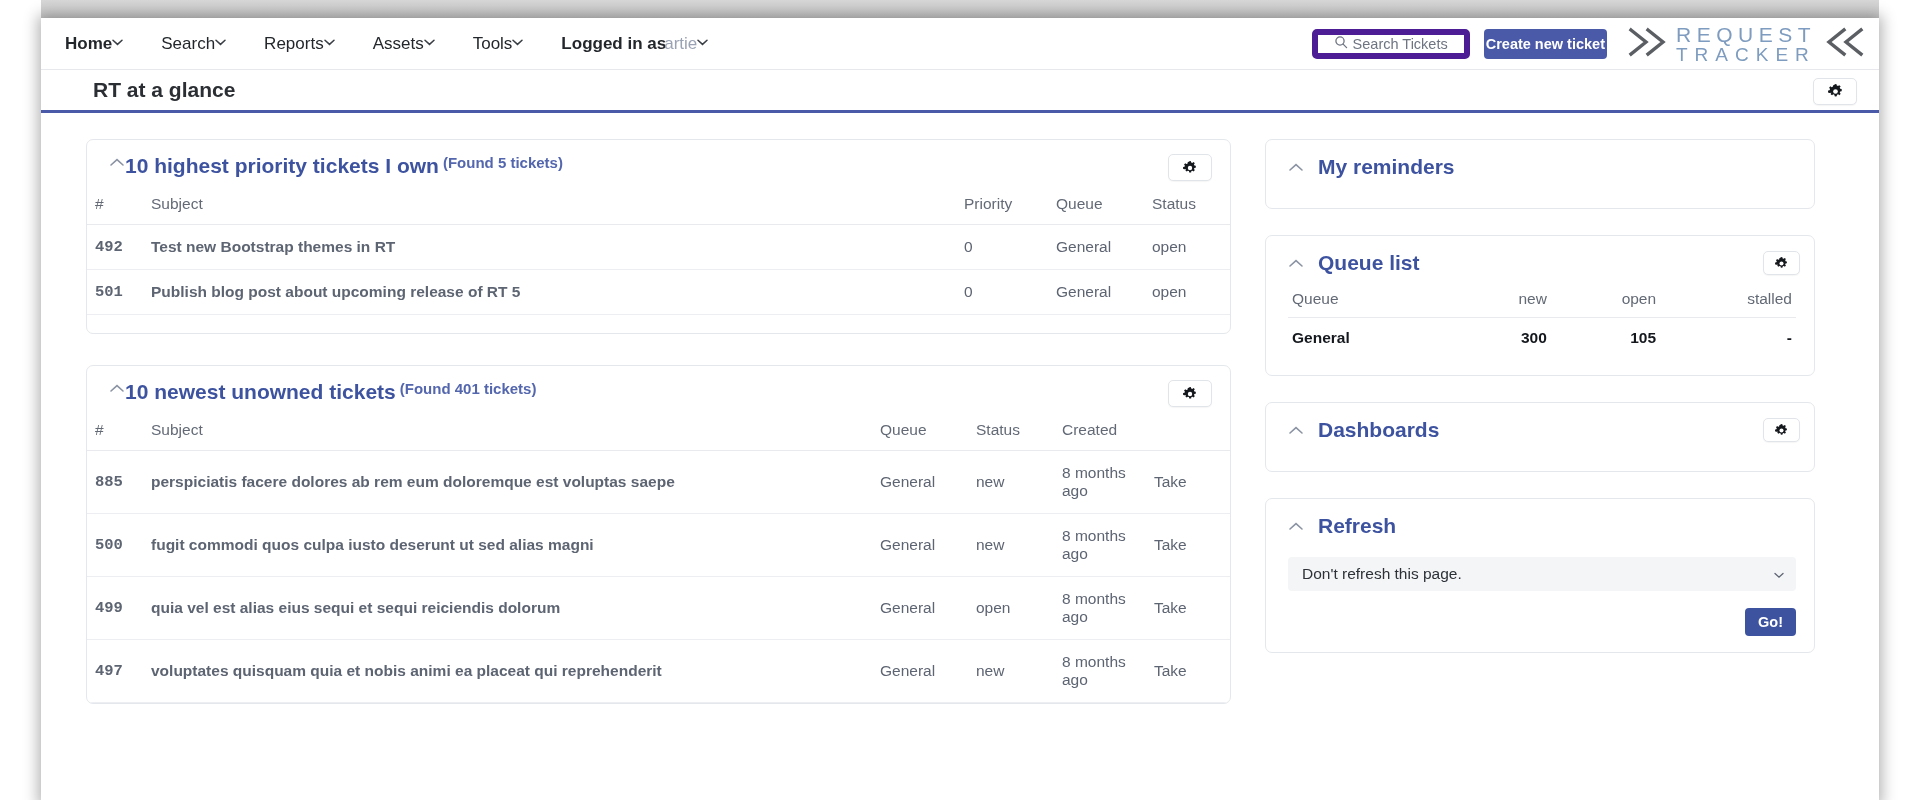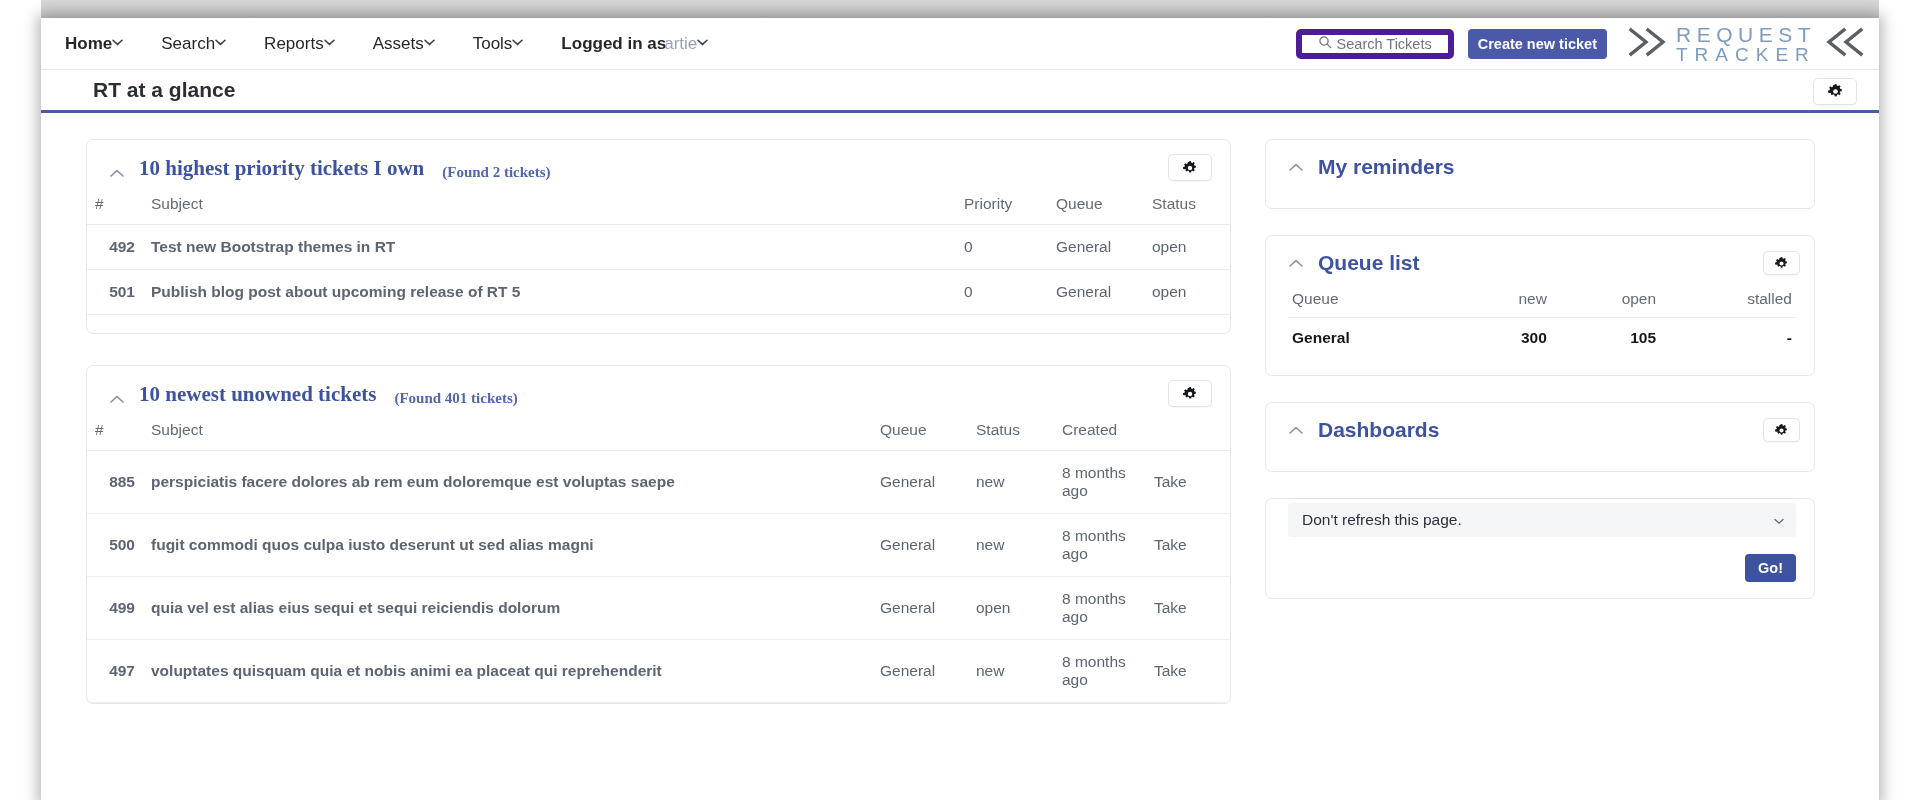--- a/index.html
+++ b/index.html
@@ -74,21 +74,21 @@
     cursor: text;
   }
   .btn-primary {
     background: #4a5aa8;
     color: #fff;
     font-weight: 700;
     font-size: 14.5px;
     border: none;
     border-radius: 4px;
     height: 30px;
-    padding: 0 10px;
+    padding: 0 2px;
     margin-left: 14px;
     cursor: pointer;
     white-space: nowrap;
     font-family: inherit;
   }
   .rt-logo {
     display: flex; align-items: center;
     margin-left: 20px;
     gap: 5px;
   }
@@ -141,24 +141,22 @@
   .col-right { width: 550px; flex: 0 0 550px; }
 
   .card {
     border: 1px solid #e4e7ec;
     border-radius: 7px;
     background: #fff;
     margin-bottom: 31px;
     overflow: hidden;
   }
   .card-head {
-    display: flex; align-items: flex-end;
+    display: flex; align-items: flex-start;
     padding: 14px 18px 11px 22px;
-    gap: 14px;
-    font-family: Liberation Serif, serif;
   }
   .collapse-caret {
     width: 16px; height: 16px; flex: 0 0 16px;
     cursor: pointer;
     display:flex; align-items:center; justify-content:center;
   }
   .card-title {
     font-size: 21px; font-weight: 700; color: #3d53a0;
     white-space: nowrap;
   }
@@ -182,21 +180,21 @@
     border-bottom: 1px solid #e8eaee;
     font-size: 15.5px;
   }
   table.rt td {
     padding: 13px 8px;
     border-bottom: 1px solid #eceef1;
     color: #5d6472;
     vertical-align: middle;
   }
   table.rt tr:last-child td { border-bottom: 1px solid #eceef1; }
-  td.num { font-weight: 700; color: #1e2227; text-align: right; width: 56px; padding-right: 14px;}
+  td.num { font-weight: 700; color: #1e2227; width: 56px; padding-right: 14px; font-family: Liberation Mono, monospace;}
   th.num { text-align: right; width: 56px; padding-right: 14px; color:#636a76;}
   td.subj { font-weight: 700; color: #1e2227; margin-left: 26px; }
   td.take { font-weight: 400; color: #22262b; text-align: left; padding-right: 16px; cursor:pointer;}
   .col-pri { width: 92px; }
   .col-q   { width: 96px; }
   .col-st  { width: 86px; }
   .col-cre { width: 92px; }
   .col-take{ width: 84px; }
   .wrapnarrow { width: 82px; }
 
@@ -370,21 +368,21 @@
       <div class="col-left">
 
         <div class="card">
           <div class="card-head">
             <span class="collapse-caret">
               <svg width="16" height="11" viewBox="0 0 16 11">
                   <path d="M2 8 L8 2.6 L14 8" fill="none" stroke="#8b93a3" stroke-width="1.6" stroke-linecap="round"></path>
                 </svg>
             </span>
             <span class="card-title">10 highest priority tickets I own</span>
-            <span class="card-count">(Found 2 tickets)</span>
+            <span class="card-count">(Found 5 tickets)</span>
             <span class="head-spacer"></span>
             <span class="gear-btn">
               <span>
                 <svg width="14" height="14" viewBox="0 0 16 16">
                   <path fill="#15181c" d="M8 0l1.1.2.3 1.5 1.3.5 1.2-1 .8.6.8.8-1 1.2.5 1.3 1.5.3.2 1.1-.2 1.1-1.5.3-.5 1.3 1 1.2-.6.8-.8.8-1.2-1-1.3.5-.3 1.5-1.1.2-1.1-.2-.3-1.5-1.3-.5-1.2 1-.8-.6-.8-.8 1-1.2L1.8 9.5.3 9.2 0 8l.2-1.1 1.5-.3.5-1.3-1-1.2.6-.8.8-.8 1.2 1 1.3-.5.3-1.5z"></path>
                   <circle cx="8" cy="8" r="2.5" fill="#ffffff"></circle>
                 </svg>
               </span>
             </span>
           </div>
@@ -557,20 +555,28 @@
                   <path fill="#15181c" d="M8 0l1.1.2.3 1.5 1.3.5 1.2-1 .8.6.8.8-1 1.2.5 1.3 1.5.3.2 1.1-.2 1.1-1.5.3-.5 1.3 1 1.2-.6.8-.8.8-1.2-1-1.3.5-.3 1.5-1.1.2-1.1-.2-.3-1.5-1.3-.5-1.2 1-.8-.6-.8-.8 1-1.2L1.8 9.5.3 9.2 0 8l.2-1.1 1.5-.3.5-1.3-1-1.2.6-.8.8-.8 1.2 1 1.3-.5.3-1.5z"></path>
                   <circle cx="8" cy="8" r="2.5" fill="#ffffff"></circle>
                 </svg>
               </span>
             </span>
           </div>
           <div style="height:14px"></div>
         </div>
 
         <div class="side-card">
+          <div class="side-head">
+            <span class="collapse-caret">
+              <svg width="16" height="11" viewBox="0 0 16 11">
+                  <path d="M2 8 L8 2.6 L14 8" fill="none" stroke="#8b93a3" stroke-width="1.6" stroke-linecap="round"></path>
+                </svg>
+            </span>
+            <span class="side-title">Refresh</span>
+          </div>
           <div class="select-row">
             <div class="fake-select">
               <span class="txt">Don't refresh this page.</span>
               <span>
                 <svg width="10" height="7" viewBox="0 0 10 7">
                     <path d="M1 1.5 L5 5.2 L9 1.5" fill="none" stroke="#5d6472" stroke-width="1.3" stroke-linecap="round"></path>
                   </svg>
               </span>
             </div>
           </div>

